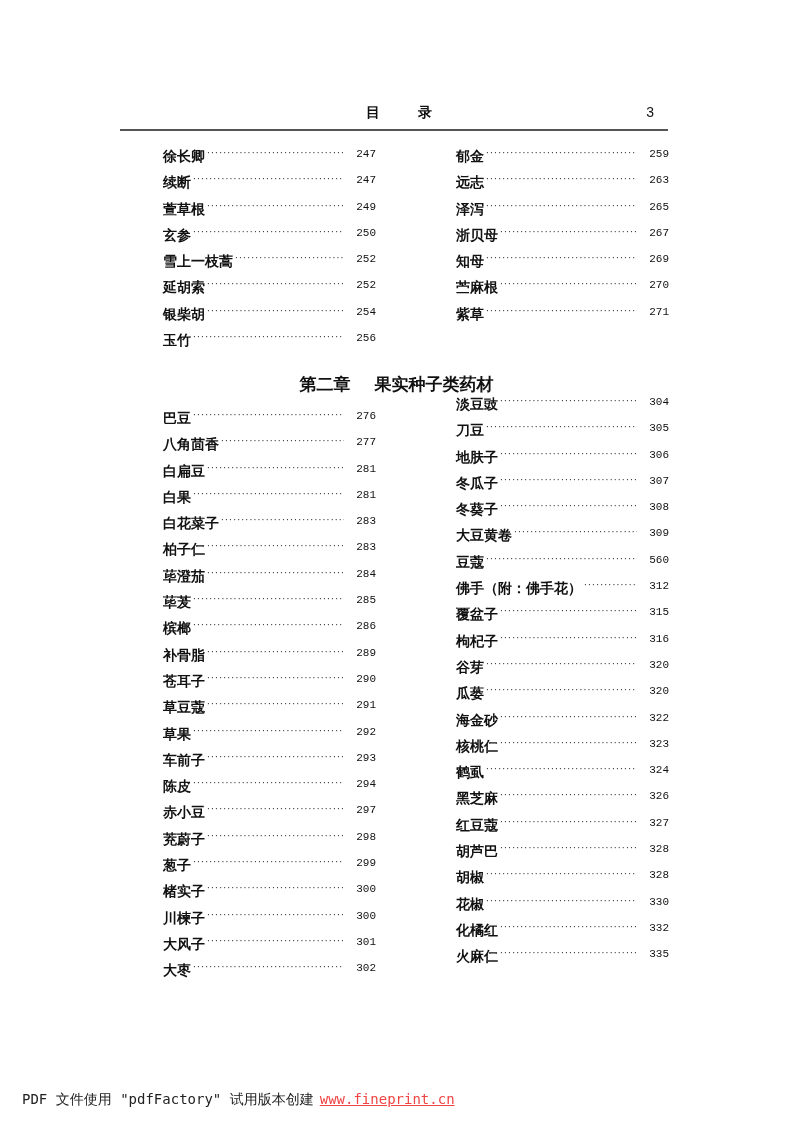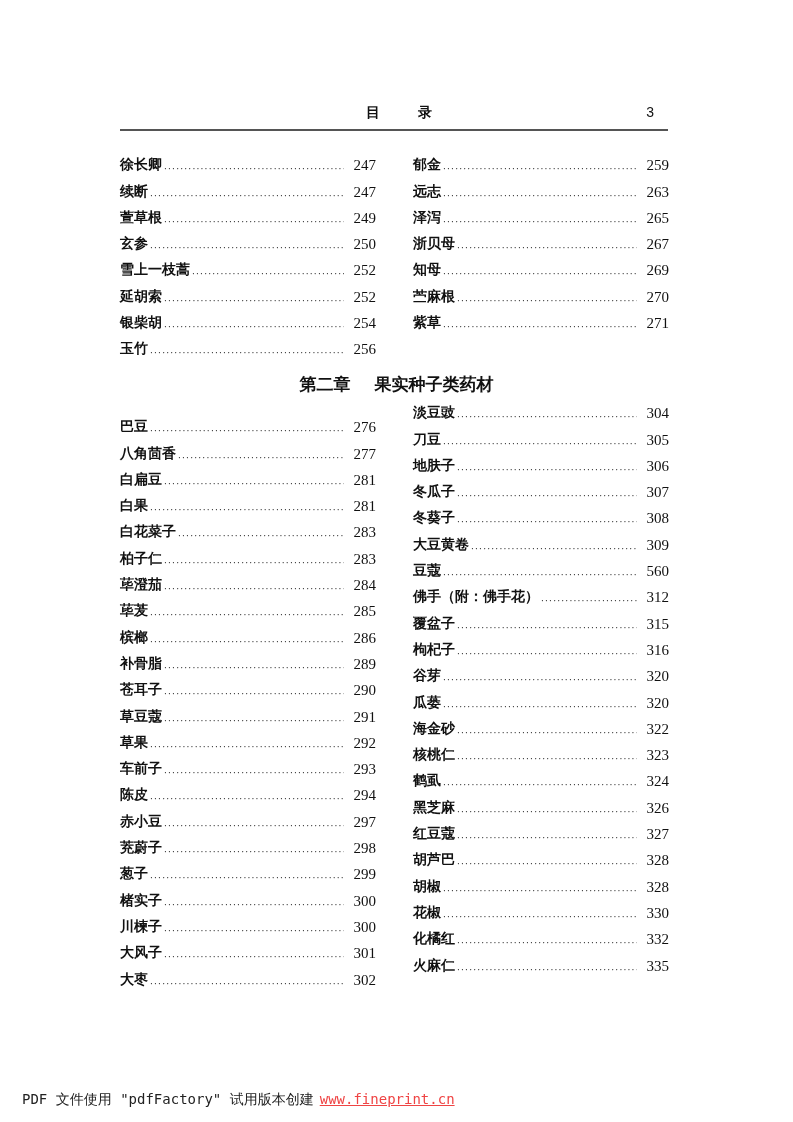--- a/index.html
+++ b/index.html
@@ -3,26 +3,26 @@
 <meta charset="utf-8">
 <style>
   html, body { margin: 0; padding: 0; background: #ffffff; }
   body { width: 793px; height: 1122px; position: relative; overflow: hidden;
          font-family: "DejaVu Serif", "Liberation Serif", serif; color: #111; }
   .header { position: absolute; left: 120px; top: 104px; width: 548px; height: 22px; }
   .header-title { position: absolute; left: 246px; top: 0; font-size: 14px; font-weight: bold; letter-spacing: 38px; }
   .header-page { position: absolute; right: 14px; top: 0; font-size: 14px; font-family: "Liberation Sans", sans-serif; }
   .rule { position: absolute; left: 120px; top: 129px; width: 548px; height: 0; border-top: 2px solid #555; }
   .col { position: absolute; width: 256px; }
-  .entry { height: 26.3px; display: flex; align-items: flex-end; font-size: 14px; }
+  .entry { height: 26.3px; display: flex; align-items: flex-start; font-size: 14px; margin-left: 43px; }
   .entry .name { white-space: nowrap; font-weight: bold; }
   .entry .dots { flex: 1; overflow: hidden; white-space: nowrap; margin: 0 6px 0 2px;
                  font-size: 9px; letter-spacing: 1.2px; color: #222; }
   .entry .dots::before { content: "··································································································"; }
-  .entry .page { font-family: Liberation Serif, serif; font-size: 15px; width: 26px; text-align: right; }
+  .entry .page { font-family: Liberation Mono, monospace; font-size: 11px; width: 26px; text-align: right; }
   .chapter { position: absolute; left: 0; width: 793px; top: 373px; text-align: center; font-size: 17px; font-weight: bold;
              font-family: Liberation Sans, sans-serif; }
   .chapter span + span { margin-left: 24px; }
   .footer { position: absolute; left: 22px; top: 1091px; font-size: 14px; font-family: "DejaVu Sans Mono", "Liberation Mono", monospace; color: #222; }
   .footer a { color: #ef4444; text-decoration: underline; margin-left: 6px; }
 </style>
 </head>
 <body>
 
 <div class="header">

